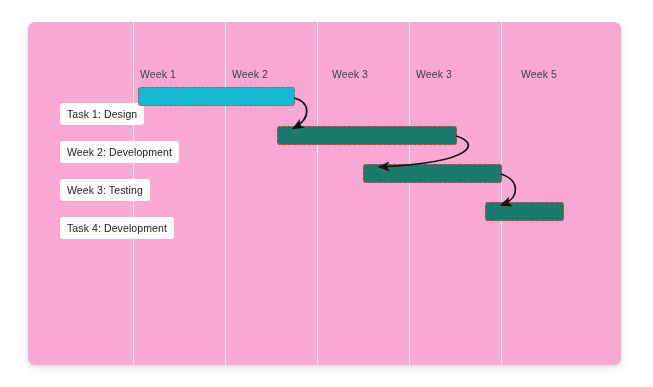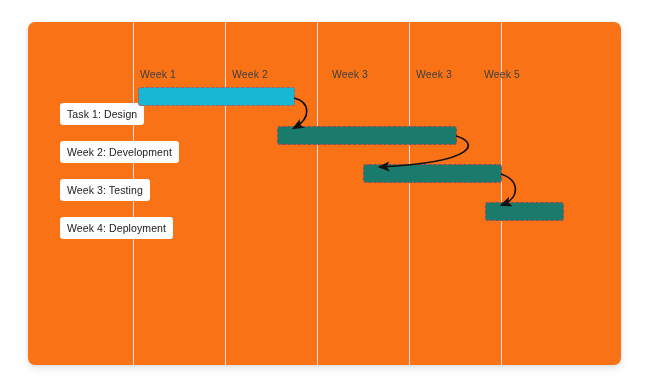--- a/index.html
+++ b/index.html
@@ -14,21 +14,21 @@
     overflow: hidden;
     position: relative;
   }
 
   #gantt-panel {
     position: absolute;
     left: 28px;
     top: 22px;
     width: 593px;
     height: 343px;
-    background: #f97316;
+    background: #f9a8d4;
     border-radius: 7px;
     box-shadow: 0 3px 9px rgba(60,64,72,0.13), 0 1px 3px rgba(60,64,72,0.09);
     overflow: hidden;
   }
 
   
   .grid-line {
     position: absolute;
     top: 0;
     bottom: 0;
@@ -87,26 +87,26 @@
   <div class="grid-line" style="left:105px;"></div>
   <div class="grid-line" style="left:197px;"></div>
   <div class="grid-line" style="left:289px;"></div>
   <div class="grid-line" style="left:381px;"></div>
   <div class="grid-line" style="left:473px;"></div>
 
   <div class="week-label" style="left:112px;">Week 1</div>
   <div class="week-label" style="left:204px;text-align:right;">Week 2</div>
   <div class="week-label" style="left:304px;">Week 3</div>
   <div class="week-label" style="left:388px;">Week 3</div>
-  <div class="week-label" style="left:456px;text-align:right;">Week 5</div>
+  <div class="week-label" style="left:493px;text-align:right;">Week 5</div>
 
   <div class="task-label" style="top:81px;">Task 1: Design</div>
   <div class="task-label" style="top:119px;">Week 2: Development</div>
   <div class="task-label" style="top:157px;">Week 3: Testing</div>
-  <div class="task-label" style="top:195px;">Week 4: Deployment</div>
+  <div class="task-label" style="top:195px;">Task 4: Development</div>
 
   <div class="bar" style="left:110px; top:65px; width:157px; background:#17b8d4;"></div>
   <div class="bar" style="left:249px; top:104px; width:180px; background:#1a7a6b;"></div>
   <div class="bar" style="left:335px; top:142px; width:139px; background:#1a7a6b;"></div>
   <div class="bar" style="left:457px; top:180px; width:79px; background:#1a7a6b;"></div>
 
   <svg id="arrow-layer" viewBox="0 0 593 343" xmlns="http://www.w3.org/2000/svg">
     <defs>
       <marker id="arrowhead" markerWidth="7" markerHeight="7" refX="5.6" refY="3" orient="auto" markerUnits="strokeWidth">
         <path d="M0,0 L7,3 L0,6 L1.6,3 Z" fill="#111111"></path>

